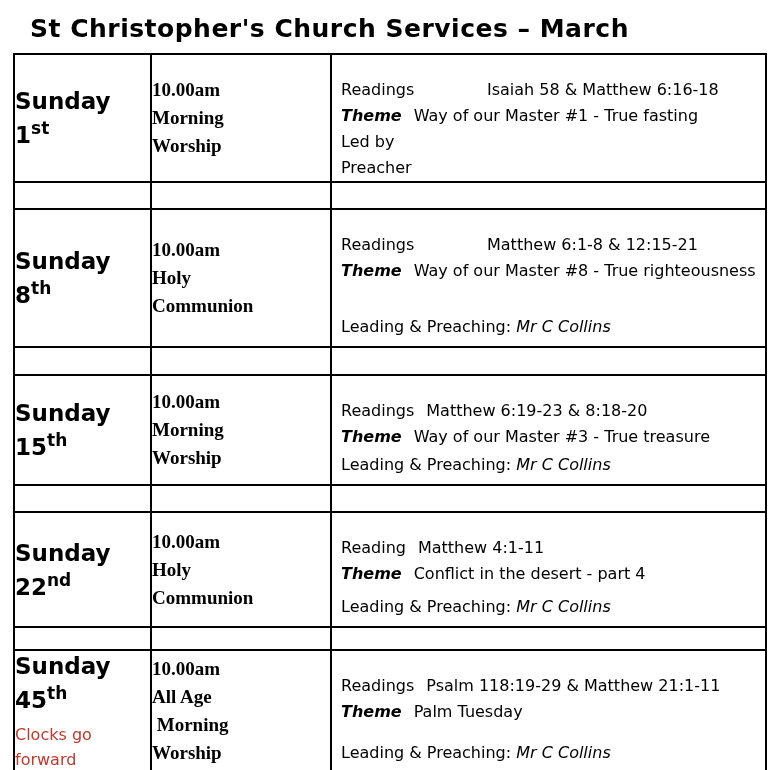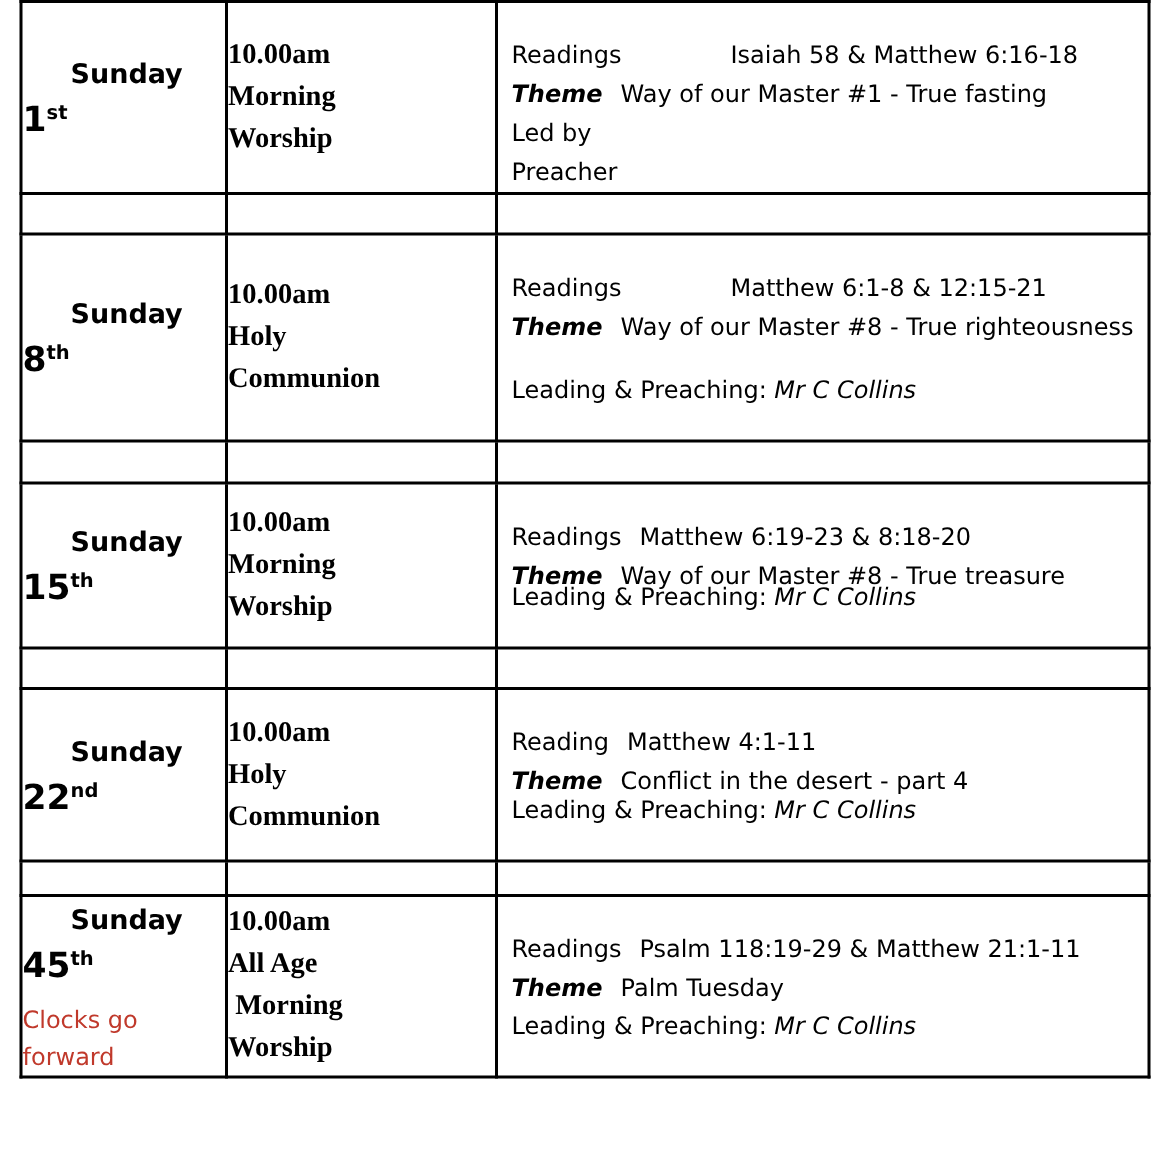--- a/index.html
+++ b/index.html
@@ -6,40 +6,41 @@
   body{width:775px;height:770px;overflow:hidden;font-family:"DejaVu Sans",sans-serif;color:#000;}
   .page{width:775px;height:770px;position:relative;}
   .title{font-size:25px;font-weight:bold;margin:14px 0 10px 30px;letter-spacing:0.5px;}
   table.svc{border-collapse:collapse;margin-left:13px;table-layout:fixed;width:752px;}
   table.svc td{border:2px solid #000;padding:0;overflow:hidden;}
   col.c1{width:137px;}col.c2{width:180px;}col.c3{width:435px;}
   tr.r1{height:108px;}tr.r2{height:138px;}tr.r3{height:110px;}tr.r4{height:115px;}tr.r5{height:114px;}
   tr.sp1{height:27px;}tr.sp2{height:28px;}tr.sp3{height:27px;}tr.sp4{height:23px;}
   td.date-cell{vertical-align:middle;padding-left:10px;}
   td.date-cell.top{vertical-align:top;padding-top:2px;}
-  .day{font-size:18px;font-weight:bold;line-height:27px;margin-left:32px;}
+  .day{font-size:23px;font-weight:bold;line-height:27px;}
   .datenum{font-size:23px;font-weight:bold;line-height:26px;}
-  .datenum sup{font-size:13px;text-align:right;}
+  .datenum sup{font-size:17px;text-align:right;}
   .note{font-size:16px;line-height:25px;margin-top:9px;color:#c0392b;}
   td.svc-cell{vertical-align:middle;padding-left:12px;font-family:Liberation Serif, serif;}
   .svc-line{font-size:19px;font-weight:bold;line-height:28px;white-space:pre-wrap;}
   td.info-cell{vertical-align:top;position:relative;}
   .info{padding:5px 6px 0 9px;font-size:16px;line-height:26px;margin-top:17px;}
   .rlabel{margin-right:12px;}
   .rlabel.wide{display:inline-block;width:146px;margin-right:0;}
   .tlabel{font-weight:bold;font-style:italic;margin-right:12px;}
-  .leading{position:absolute;left:9px;bottom:24px;font-size:16px;white-space:nowrap;}
+  .leading{position:absolute;left:9px;bottom:10px;font-size:16px;white-space:nowrap;}
   .leading .pname{font-style:italic;}
   .plain{white-space:pre-wrap;}
 </style>
 </head>
 <body>
 
 <div class="page">
 
+  <div class="title">St Christopher's Church Services – March</div>
 
   <table class="svc">
     <colgroup>
         <col class="c1">
         <col class="c2">
         <col class="c3">
       </colgroup>
 
     <tbody>
         <tr class="r1">
@@ -99,21 +100,21 @@
         <div class="datenum"><span>15</span><sup>th</sup></div>
       </td>
       <td class="svc-cell">
         <div class="svc-line">10.00am</div>
         <div class="svc-line">Morning</div>
         <div class="svc-line">Worship</div>
       </td>
       <td class="info-cell">
         <div class="info">
           <div><span class="rlabel">Readings</span><span>Matthew 6:19-23 &amp; 8:18-20</span></div>
-          <div><span class="tlabel">Theme</span><span>Way of our Master #8 - True treasure</span></div>
+          <div><span class="tlabel">Theme</span><span>Way of our Master #3 - True treasure</span></div>
         </div>
         <div class="leading"><span>Leading &amp; Preaching:</span> <span class="pname">Mr C Collins</span></div>
       </td>
     </tr>
 
     <tr class="sp3">
       <td></td>
           <td></td>
           <td></td>
     </tr>

